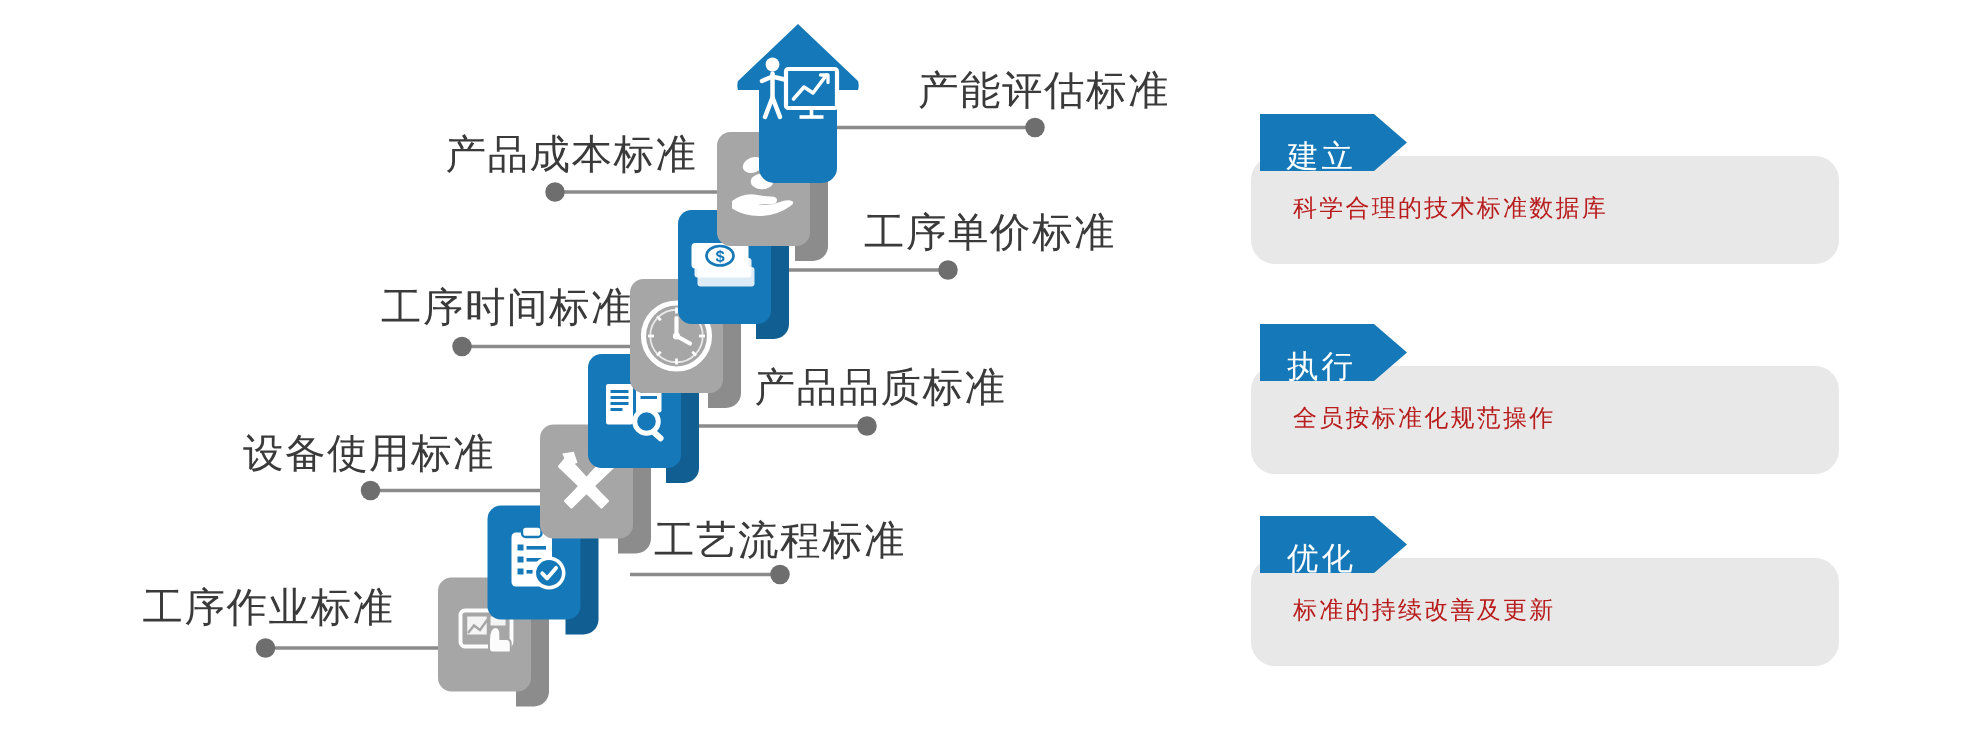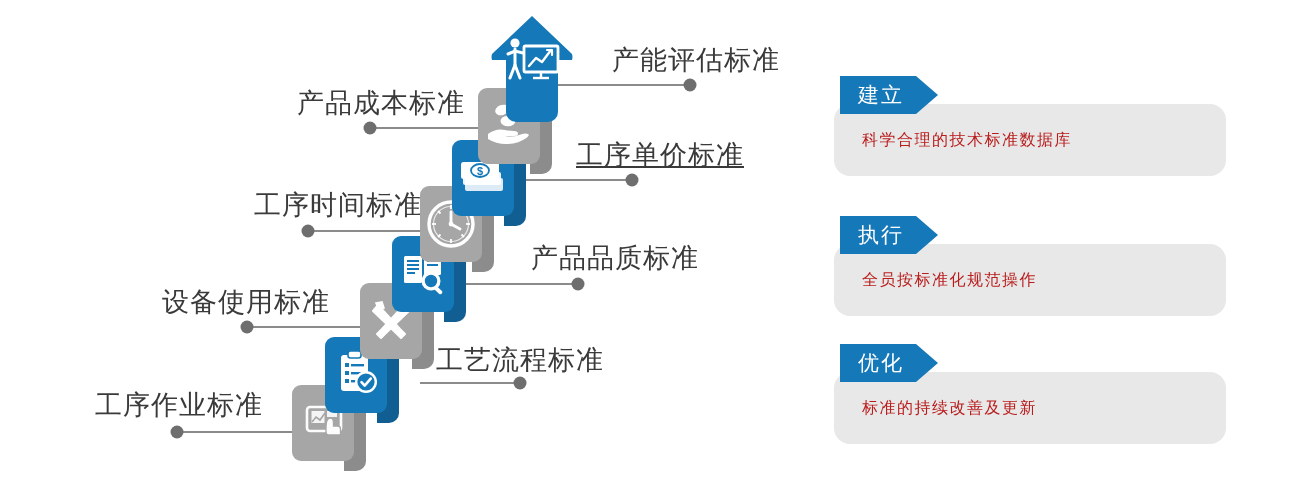--- a/index.html
+++ b/index.html
@@ -82,21 +82,21 @@
   .card-tag {
     position: absolute;
     left: 14px;
     top: 0;
     height: 38px;
     min-width: 96px;
     background: #1578b8;
     color: #ffffff;
     font-size: 21px;
     line-height: 38px;
-    padding: 0 34px 0 18px;
+    padding: 10px 34px 0 18px;
     letter-spacing: 2px;
     box-sizing: border-box;
     -webkit-clip-path: polygon(0 0, calc(100% - 22px) 0, 100% 50%, calc(100% - 22px) 100%, 0 100%);
     clip-path: polygon(0 0, calc(100% - 22px) 0, 100% 50%, calc(100% - 22px) 100%, 0 100%);
   }
   .card-body {
     position: absolute;
     left: 36px;
     top: 44px;
     font-size: 16px;
@@ -276,27 +276,27 @@
     <div class="leader">
       <span class="leader-text" style="left:95px; top:390px;">工序作业标准</span>
     </div>
     <div class="leader">
       <span class="leader-text" style="left:436px; top:345px;">工艺流程标准</span>
     </div>
     <div class="leader">
       <span class="leader-text" style="left:162px; top:287px;text-align:right;">设备使用标准</span>
     </div>
     <div class="leader">
-      <span class="leader-text" style="left:503px; top:243px;margin-left:28px;">产品品质标准</span>
+      <span class="leader-text" style="left:503px; top:243px;">产品品质标准</span>
     </div>
     <div class="leader">
       <span class="leader-text" style="left:226px; top:190px;margin-left:28px;">工序时间标准</span>
     </div>
     <div class="leader">
-      <span class="leader-text" style="left:576px; top:140px;text-decoration:underline;">工序单价标准</span>
+      <span class="leader-text" style="left:576px; top:140px;">工序单价标准</span>
     </div>
     <div class="leader">
       <span class="leader-text" style="left:297px; top:88px;">产品成本标准</span>
     </div>
     <div class="leader">
       <span class="leader-text" style="left:612px; top:45px;">产能评估标准</span>
     </div>
   </div>
 
   <div class="cards-pane">

